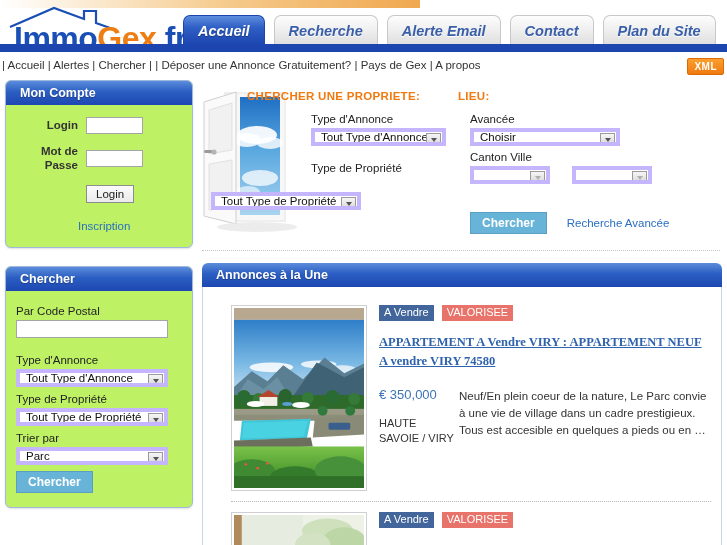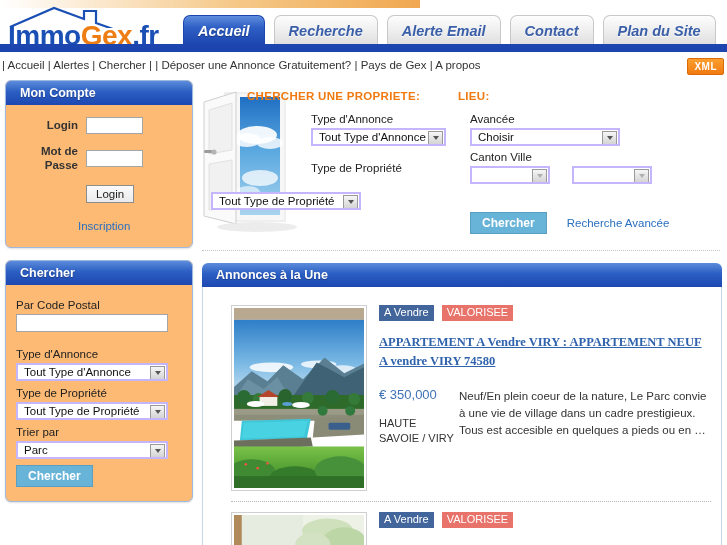--- a/index.html
+++ b/index.html
@@ -32,23 +32,23 @@
     width: 190px; height: 38px;
     overflow: hidden;
   }
   #logo-roof {
     position: absolute;
     left: 8px; top: 0px;
     width: 125px; height: 22px;
   }
   #logo-text {
     position: absolute;
-    left: 8px; top: 14px;
+    left: 14px; top: 14px;
     font-family: "Liberation Sans", sans-serif;
-    font-size: 28px;
+    font-size: 32px;
     font-weight: bold;
     color: #1a4fb5;
     letter-spacing: -0.5px;
     white-space: nowrap;
   }
   #logo-text .orange { color: #ee7d13; }
 
   #tabs {
     position: absolute;
     left: 183px; top: 13px;
@@ -121,24 +121,24 @@
   #page { position: absolute; left: 0; top: 80px; width: 727px; }
 
   
   #sidebar {
     position: absolute;
     left: 5px; top: 0;
     width: 188px;
   }
   .panel {
     width: 188px;
-    background: #fdba74;
+    background: #bef264;
     border: 1px solid #9fb8dd;
     border-radius: 6px;
-    margin-bottom: 12px;
+    margin-bottom: 18px;
     overflow: hidden;
     box-shadow: 0 1px 2px rgba(0,0,0,0.12);
   }
   .panel-head {
     height: 24px;
     background: linear-gradient(to bottom, #5b8cdc 0%, #2b5ec2 45%, #1d47b2 100%);
     color: #ffffff;
     font-size: 12.5px;
     font-weight: bold;
     display: flex;
@@ -198,21 +198,21 @@
     margin-top: 2px;
   }
   #cp-input {
     width: 152px; height: 18px;
     border: 1px solid #a5a5a5;
     background: #ffffff;
     margin-bottom: 14px;
   }
   .fake-select {
     height: 18px;
-    border: 2px solid #c4b5fd;
+    border: 4px solid #c4b5fd;
     background: #ffffff;
     display: flex;
     align-items: center;
     font-size: 11.5px;
     color: #111111;
     padding-left: 6px;
     position: relative;
     cursor: pointer;
     overflow: hidden;
     white-space: nowrap;

